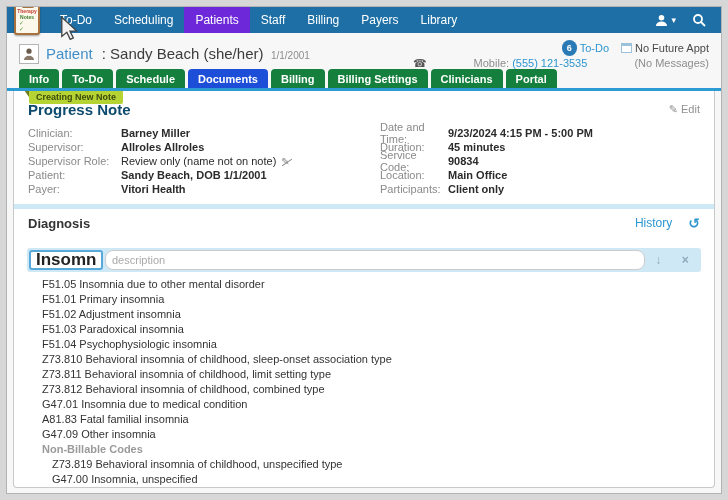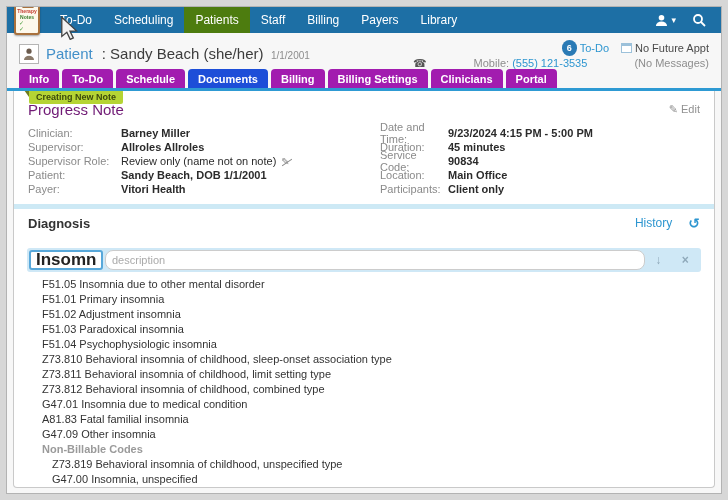--- a/index.html
+++ b/index.html
@@ -39,21 +39,21 @@
   .logo-line1 { display: block; color: #c23b2e; font-size: 5px; font-weight: bold; text-align: center; margin-top: 3px; line-height: 6px; }
   .logo-line2 { display: block; color: #3a7d2c; font-size: 5px; font-weight: bold; text-align: center; line-height: 6px; }
   .logo-checks { display: block; color: #4a9e3f; font-size: 6px; line-height: 6px; padding-left: 3px; }
   .logo-checks span { display: block; height: 6px; }
   .nav-items { display: flex; margin-left: 42px; }
   .nav-item {
     display: flex; align-items: center;
     padding: 0 11px; color: #fff; font-size: 12px; cursor: pointer;
     text-decoration: none;
   }
-  .nav-item.active { background: #4d7c0f; }
+  .nav-item.active { background: #6d28d9; }
   .nav-right { margin-left: auto; display: flex; align-items: center; gap: 16px; padding-right: 15px; }
   .user-menu { display: flex; align-items: center; gap: 3px; cursor: pointer; }
   .caret { color: #fff; font-size: 9px; }
   .cursor { position: absolute; left: 51px; top: 9px; z-index: 50; pointer-events: none; }
 
   
   .patient-header {
     flex: none; height: 34px;
     display: flex; justify-content: space-between;
     padding: 7px 12px 0;
@@ -78,21 +78,21 @@
     display: inline-block; width: 11px; height: 10px;
     border: 1px solid #9cc1da; border-top: 3px solid #9cc1da;
     background: #fff; margin: 0 3px 0 12px; vertical-align: -1px;
   }
   .phone-icon { color: #555; font-size: 11px; margin-right: 3px; }
   .dim { color: #8d8d8d; padding-left: 44px; }
 
   
   .tabs { display: flex; gap: 3px; margin: 2px 0 0 12px; flex: none; }
   .tab {
-    background: #a21caf; color: #fff;
+    background: #15803d; color: #fff;
     font-size: 11px; font-weight: bold;
     padding: 4px 10px 3px; border-radius: 4px 4px 0 0; cursor: pointer;
   }
   .tab.active { background: #1d4ed8; }
   .tab-underline { height: 3px; background: #2e9ad3; flex: none; }
 
   
   .panel {
     flex: 1; margin: 0 6px 5px;
     background: #fff;
@@ -104,21 +104,21 @@
     position: absolute; top: -1px; left: 15px; z-index: 2;
     background: #b5d434; color: #3d4a0a;
     font-size: 9px; font-weight: bold;
     padding: 2px 7px; border-radius: 0 2px 2px 2px;
   }
   .note-badge::before {
     content: ""; position: absolute; left: -5px; top: 0;
     border-top: 7px solid #6f7d1f; border-left: 5px solid transparent;
   }
   .panel-head { padding: 10px 14px 2px; }
-  .note-title { font-size: 15px; font-weight: normal; color: #701a75; }
+  .note-title { font-size: 15px; font-weight: bold; color: #0c4a6e; }
   .edit-link {
     position: absolute; top: 12px; right: 14px;
     color: #919191; font-size: 11px; cursor: pointer; text-decoration: none;
   }
   .edit-link .glyph { margin-right: 3px; font-size: 11px; }
 
   .fields { display: flex; padding: 5px 14px 8px; font-size: 11px; }
   .col-left  { flex: 0 0 352px; }
   .col-right { flex: 1; }
   .field-row { display: flex; height: 14px; align-items: center; }

